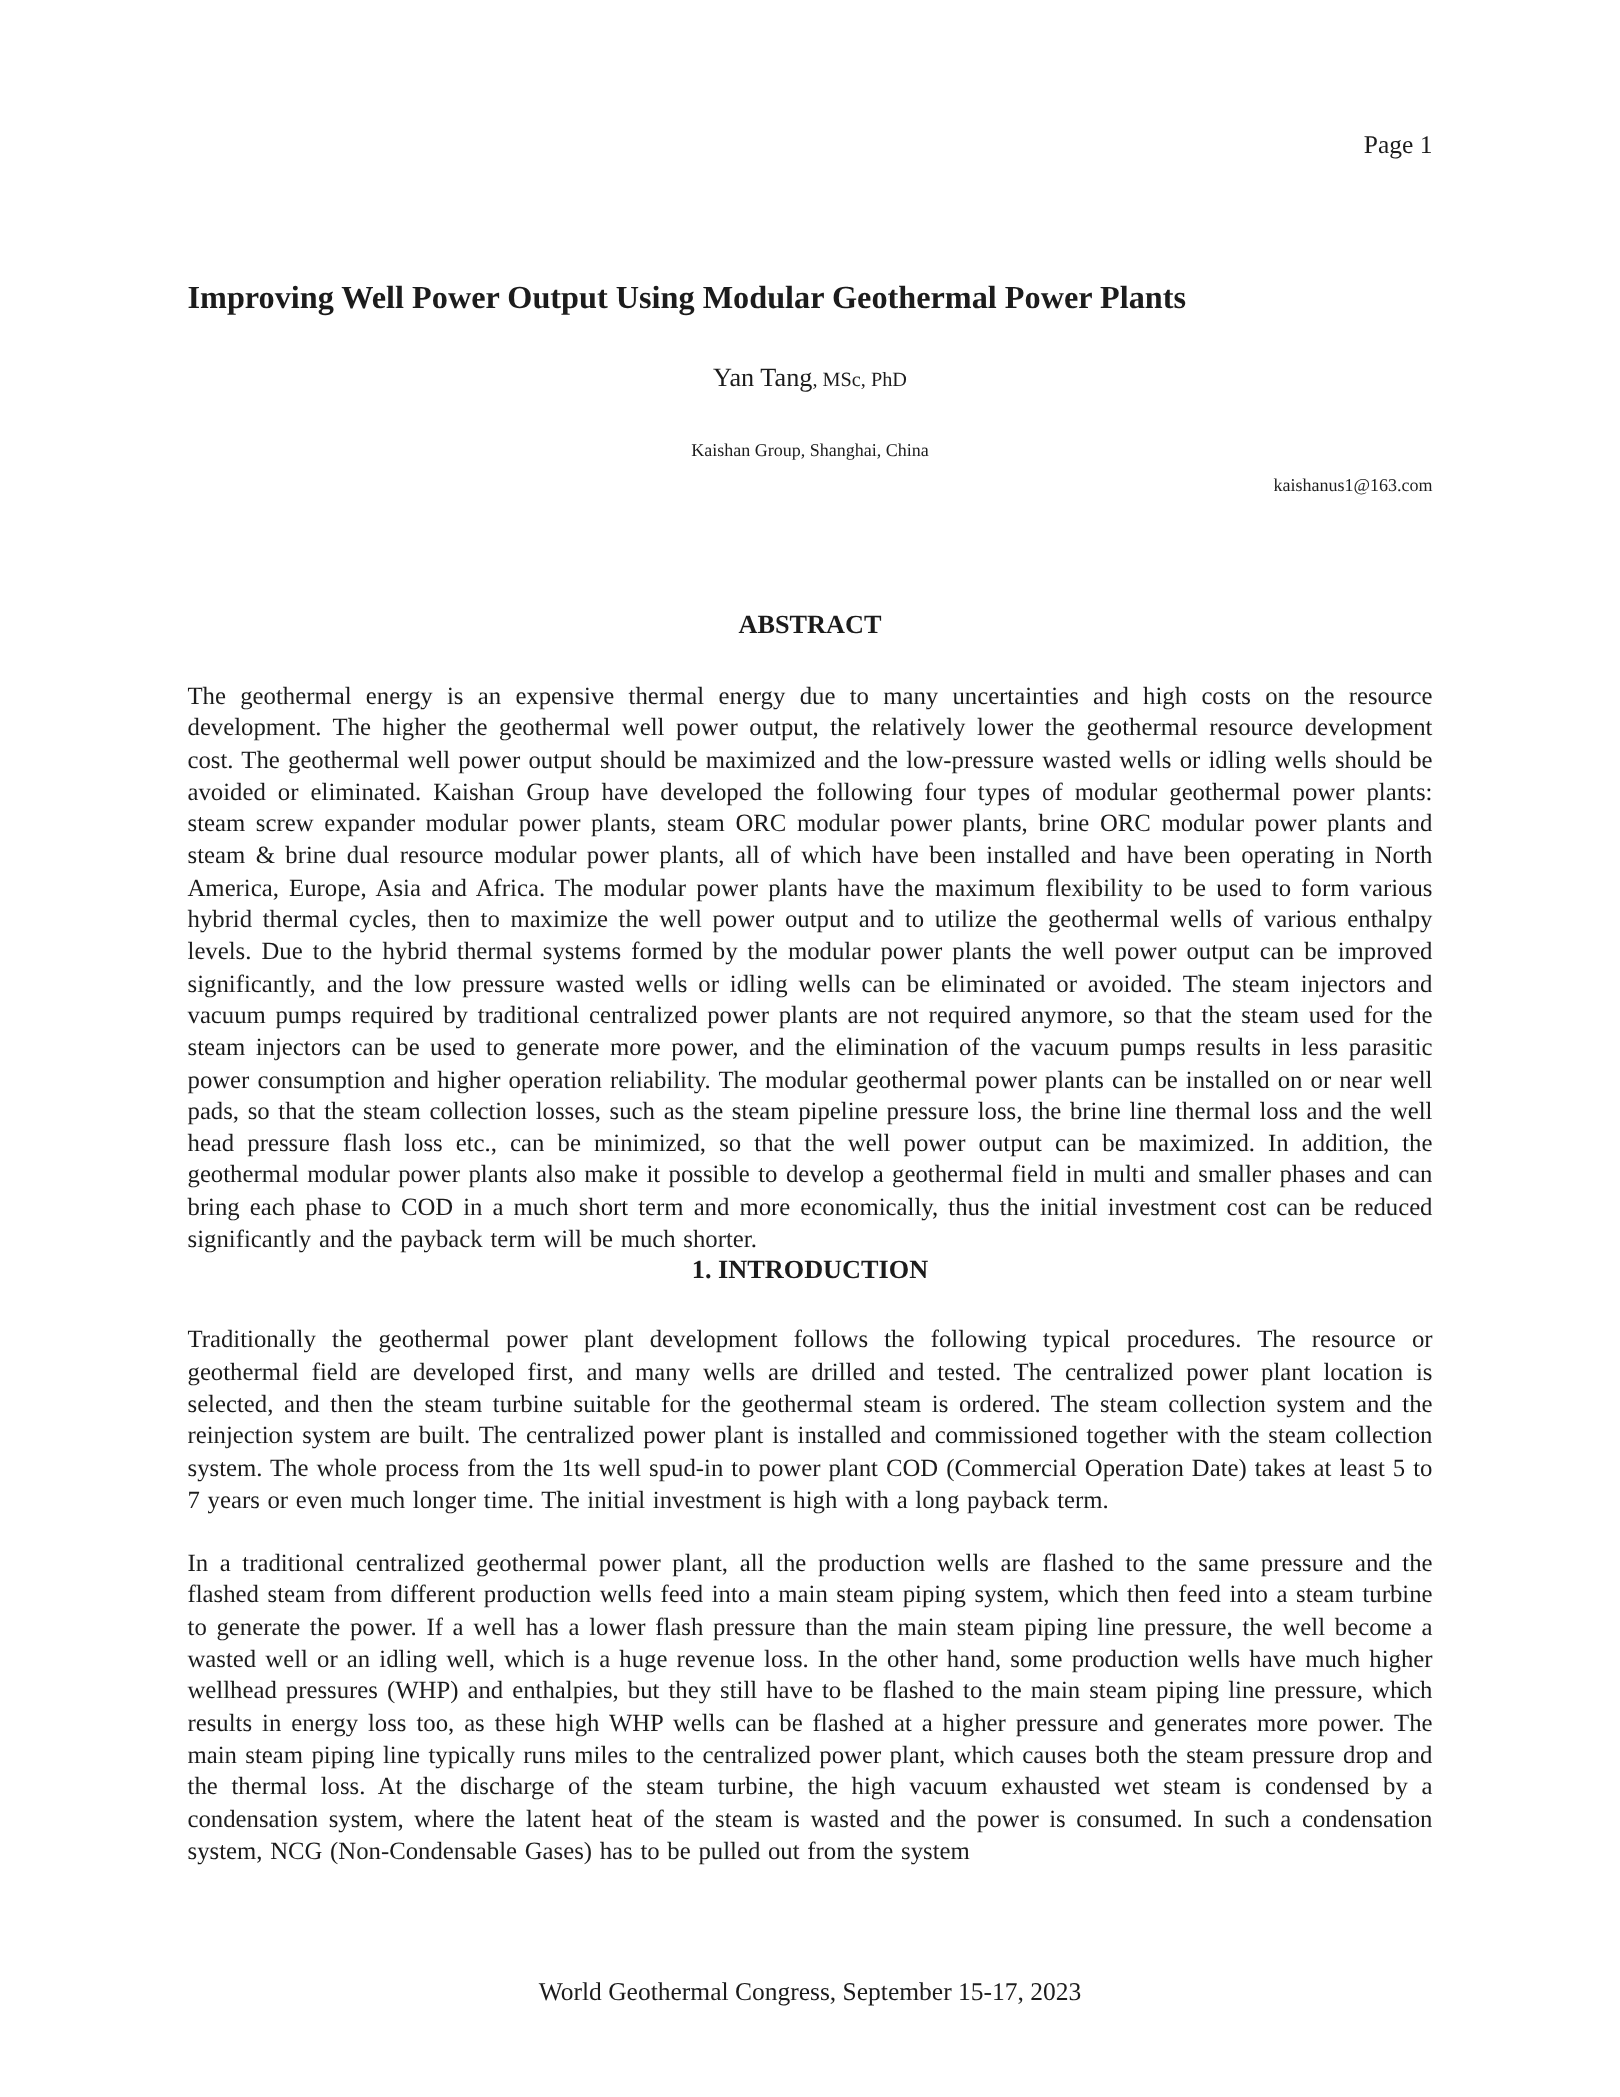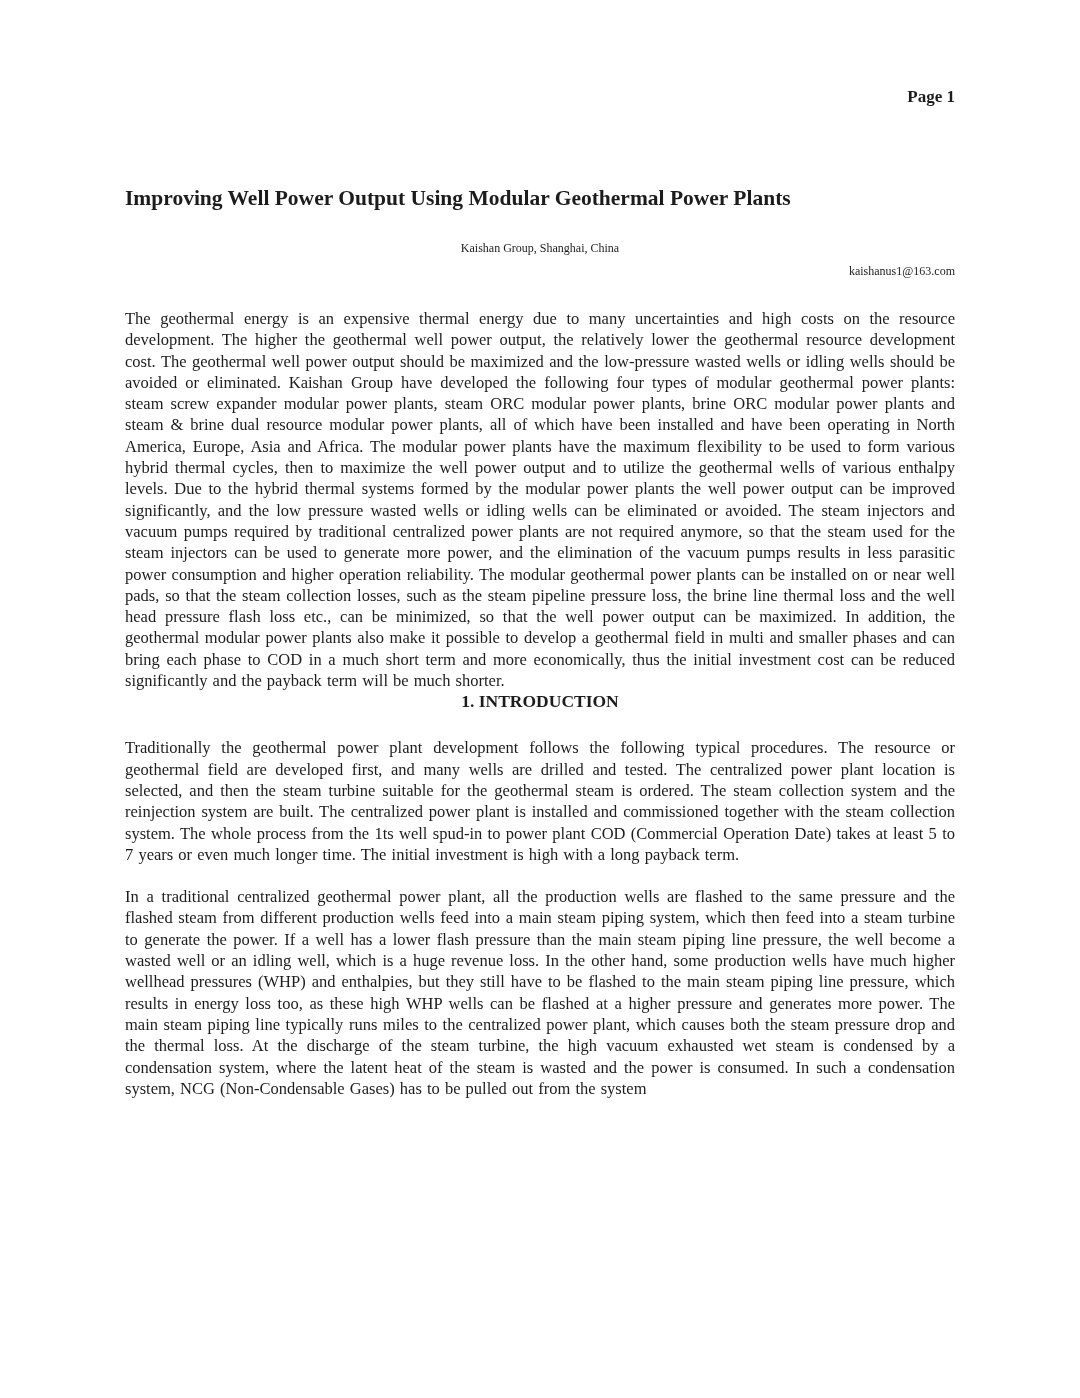--- a/index.html
+++ b/index.html
@@ -15,21 +15,21 @@
     background: #ffffff;
     box-sizing: border-box;
     padding: 0 125px;
     font-family: "Liberation Serif", "DejaVu Serif", serif;
     color: #1c1c1c;
     overflow: hidden;
   }
   .page-number {
     padding-top: 86px;
     text-align: right;
-    font-weight: bold;
+    font-weight: normal;
     font-size: 17px;
     line-height: 21px;
   }
   .title {
     margin: 78px 0 0 0;
     text-align: left;
     font-size: 21.5px;
     font-weight: bold;
     line-height: 27px;
   }
@@ -95,28 +95,31 @@
 </style>
 </head>
 <body>
 
 <div class="page">
 
   <div class="page-number">Page 1</div>
 
   <h1 class="title">Improving Well Power Output Using Modular Geothermal Power Plants</h1>
 
+  <div class="author-line"><span class="author-name">Yan Tang</span><span class="author-cred">, MSc, PhD</span></div>
 
   <div class="affiliation">Kaishan Group, Shanghai, China</div>
 
   <div class="email">kaishanus1@163.com</div>
 
+  <h2 class="section-heading abstract-heading">ABSTRACT</h2>
 
   <p class="body-text abstract-body">The geothermal energy is an expensive thermal energy due to many uncertainties and high costs on the resource development. The higher the geothermal well power output, the relatively lower the geothermal resource development cost. The geothermal well power output should be maximized and the low-pressure wasted wells or idling wells should be avoided or eliminated. Kaishan Group have developed the following four types of modular geothermal power plants: steam screw expander modular power plants, steam ORC modular power plants, brine ORC modular power plants and steam &amp; brine dual resource modular power plants, all of which have been installed and have been operating in North America, Europe, Asia and Africa. The modular power plants have the maximum flexibility to be used to form various hybrid thermal cycles, then to maximize the well power output and to utilize the geothermal wells of various enthalpy levels. Due to the hybrid thermal systems formed by the modular power plants the well power output can be improved significantly, and the low pressure wasted wells or idling wells can be eliminated or avoided. The steam injectors and vacuum pumps required by traditional centralized power plants are not required anymore, so that the steam used for the steam injectors can be used to generate more power, and the elimination of the vacuum pumps results in less parasitic power consumption and higher operation reliability. The modular geothermal power plants can be installed on or near well pads, so that the steam collection losses, such as the steam pipeline pressure loss, the brine line thermal loss and the well head pressure flash loss etc., can be minimized, so that the well power output can be maximized. In addition, the geothermal modular power plants also make it possible to develop a geothermal field in multi and smaller phases and can bring each phase to COD in a much short term and more economically, thus the initial investment cost can be reduced significantly and the payback term will be much shorter.</p>
 
   <h2 class="section-heading intro-heading">1. INTRODUCTION</h2>
 
   <p class="body-text intro-para-1">Traditionally the geothermal power plant development follows the following typical procedures. The resource or geothermal field are developed first, and many wells are drilled and tested. The centralized power plant location is selected, and then the steam turbine suitable for the geothermal steam is ordered. The steam collection system and the reinjection system are built. The centralized power plant is installed and commissioned together with the steam collection system. The whole process from the 1ts well spud-in to power plant COD (Commercial Operation Date) takes at least 5 to 7 years or even much longer time. The initial investment is high with a long payback term.</p>
 
   <p class="body-text intro-para-2">In a traditional centralized geothermal power plant, all the production wells are flashed to the same pressure and the flashed steam from different production wells feed into a main steam piping system, which then feed into a steam turbine to generate the power. If a well has a lower flash pressure than the main steam piping line pressure, the well become a wasted well or an idling well, which is a huge revenue loss. In the other hand, some production wells have much higher wellhead pressures (WHP) and enthalpies, but they still have to be flashed to the main steam piping line pressure, which results in energy loss too, as these high WHP wells can be flashed at a higher pressure and generates more power. The main steam piping line typically runs miles to the centralized power plant, which causes both the steam pressure drop and the thermal loss. At the discharge of the steam turbine, the high vacuum exhausted wet steam is condensed by a condensation system, where the latent heat of the steam is wasted and the power is consumed. In such a condensation system, NCG (Non-Condensable Gases) has to be pulled out from the system</p>
 
+  <div class="footer">World Geothermal Congress, September 15-17, 2023</div>
 
 </div>
 
 </body></html>

